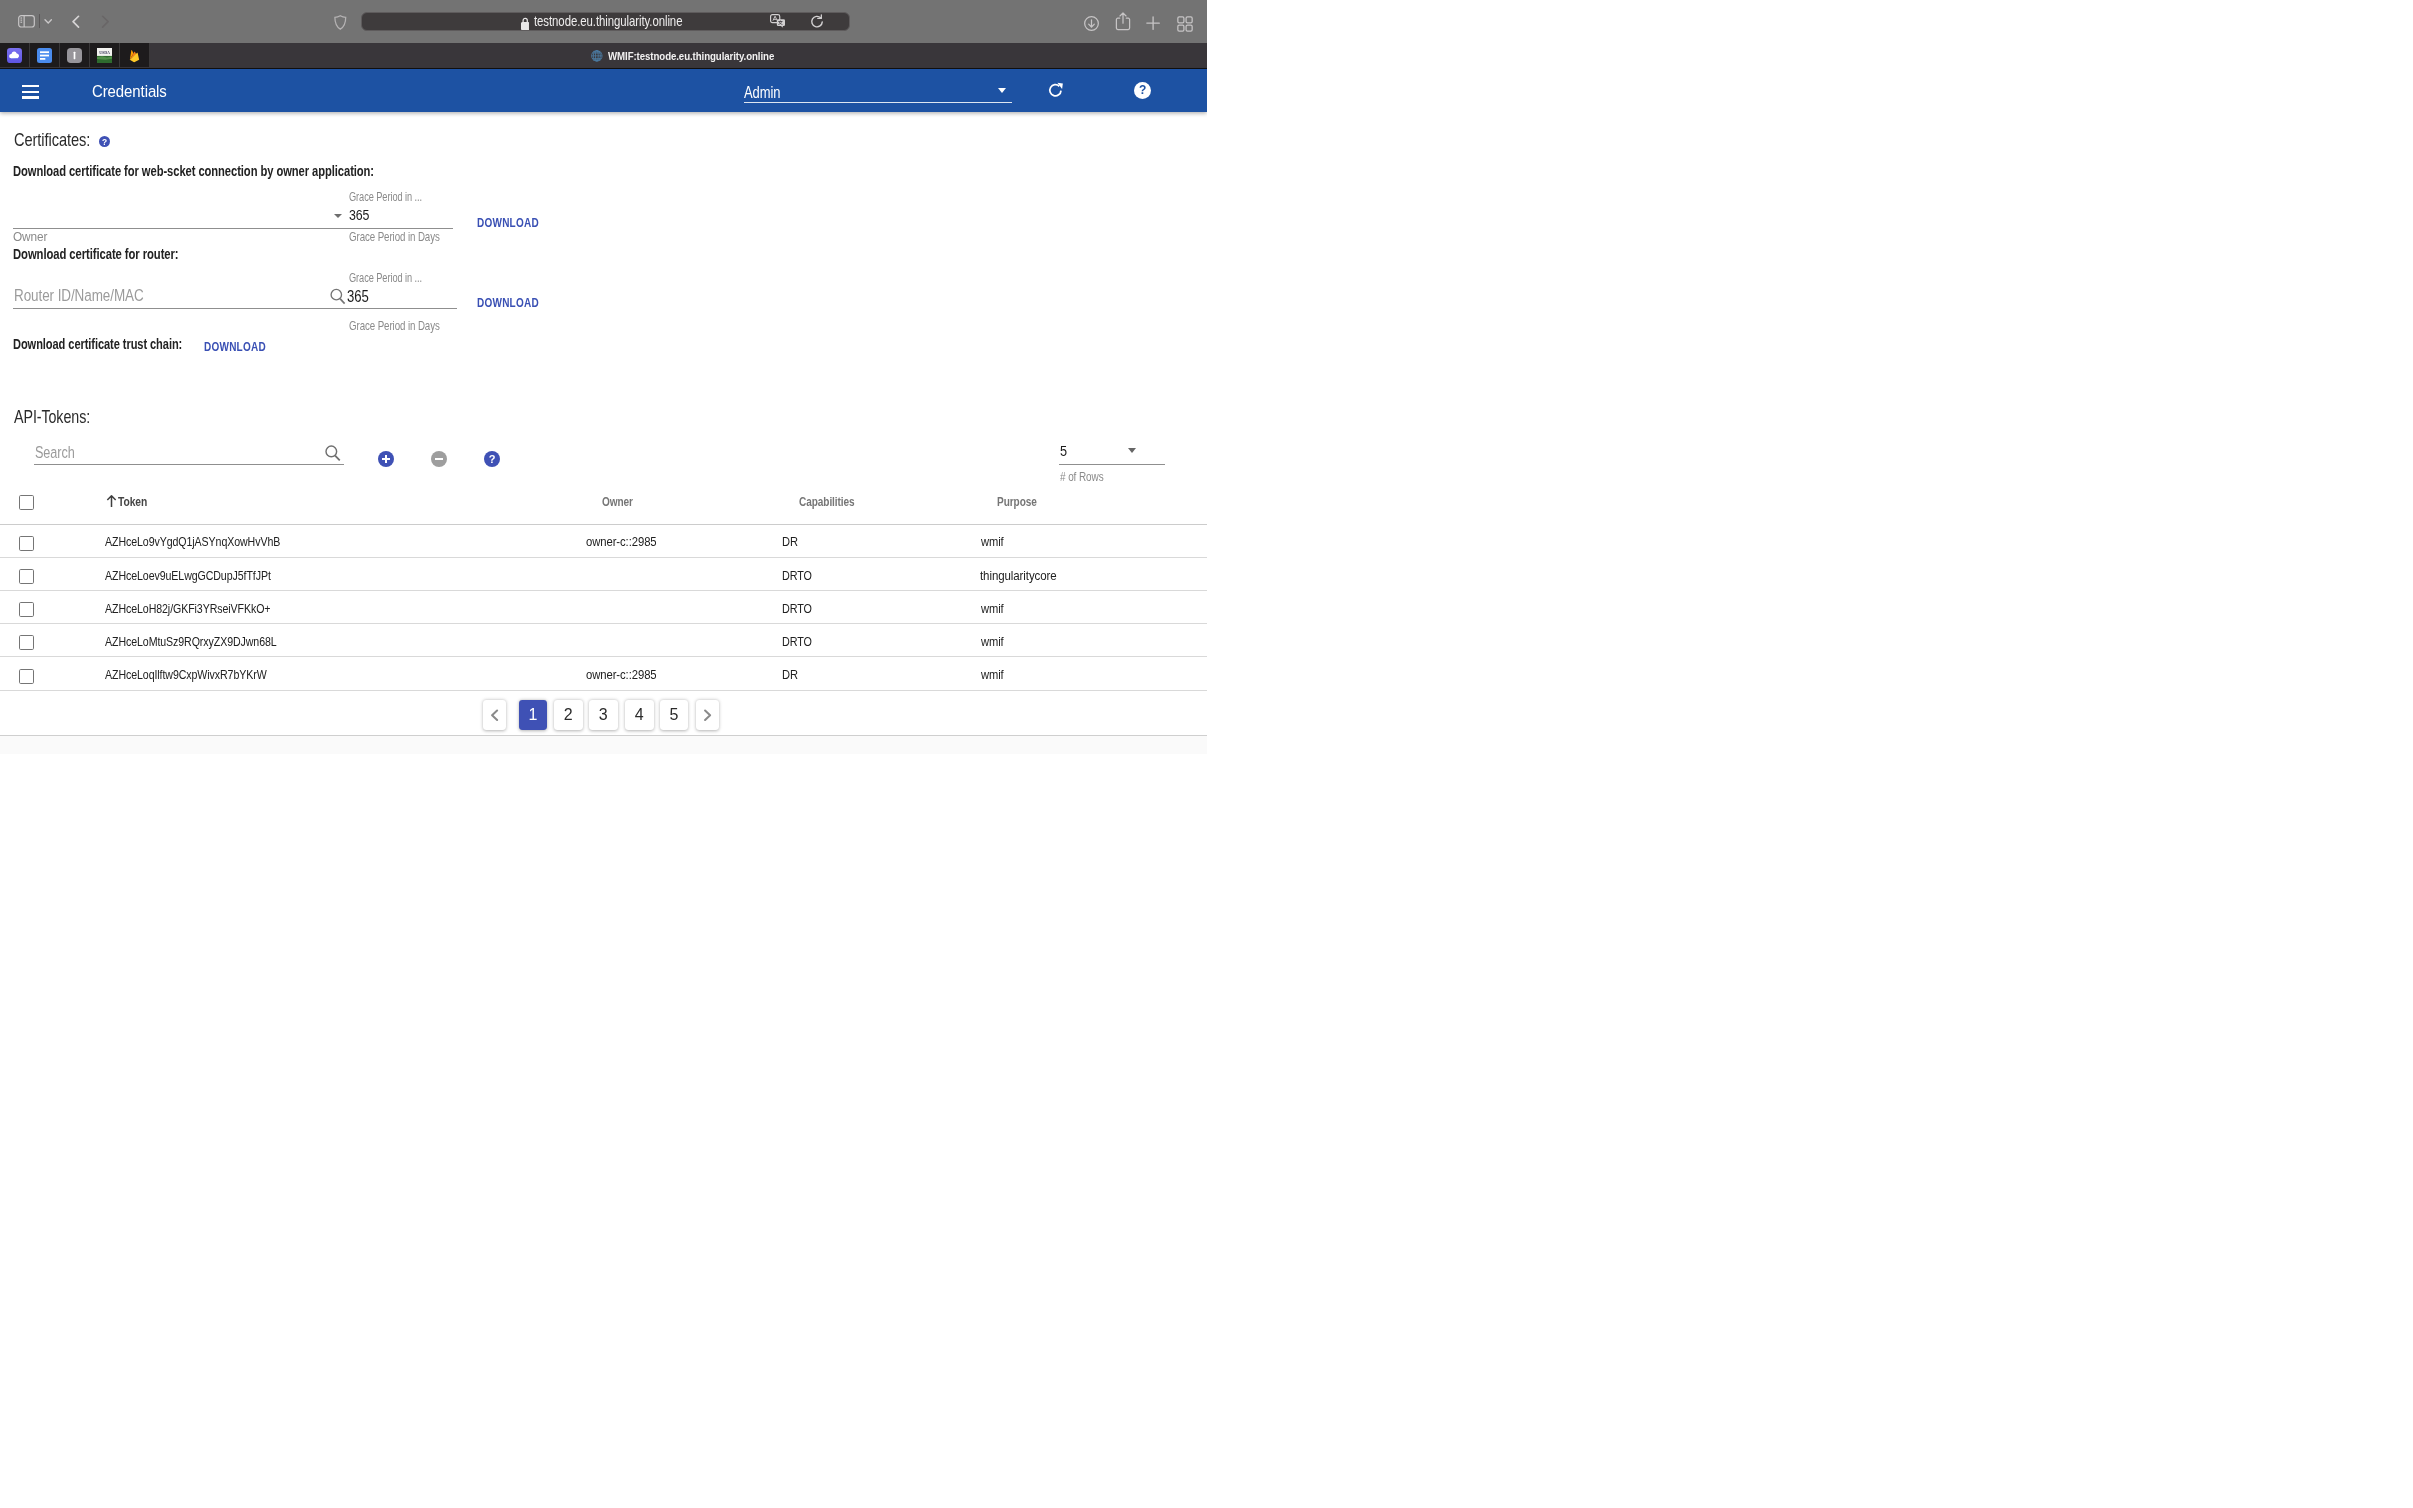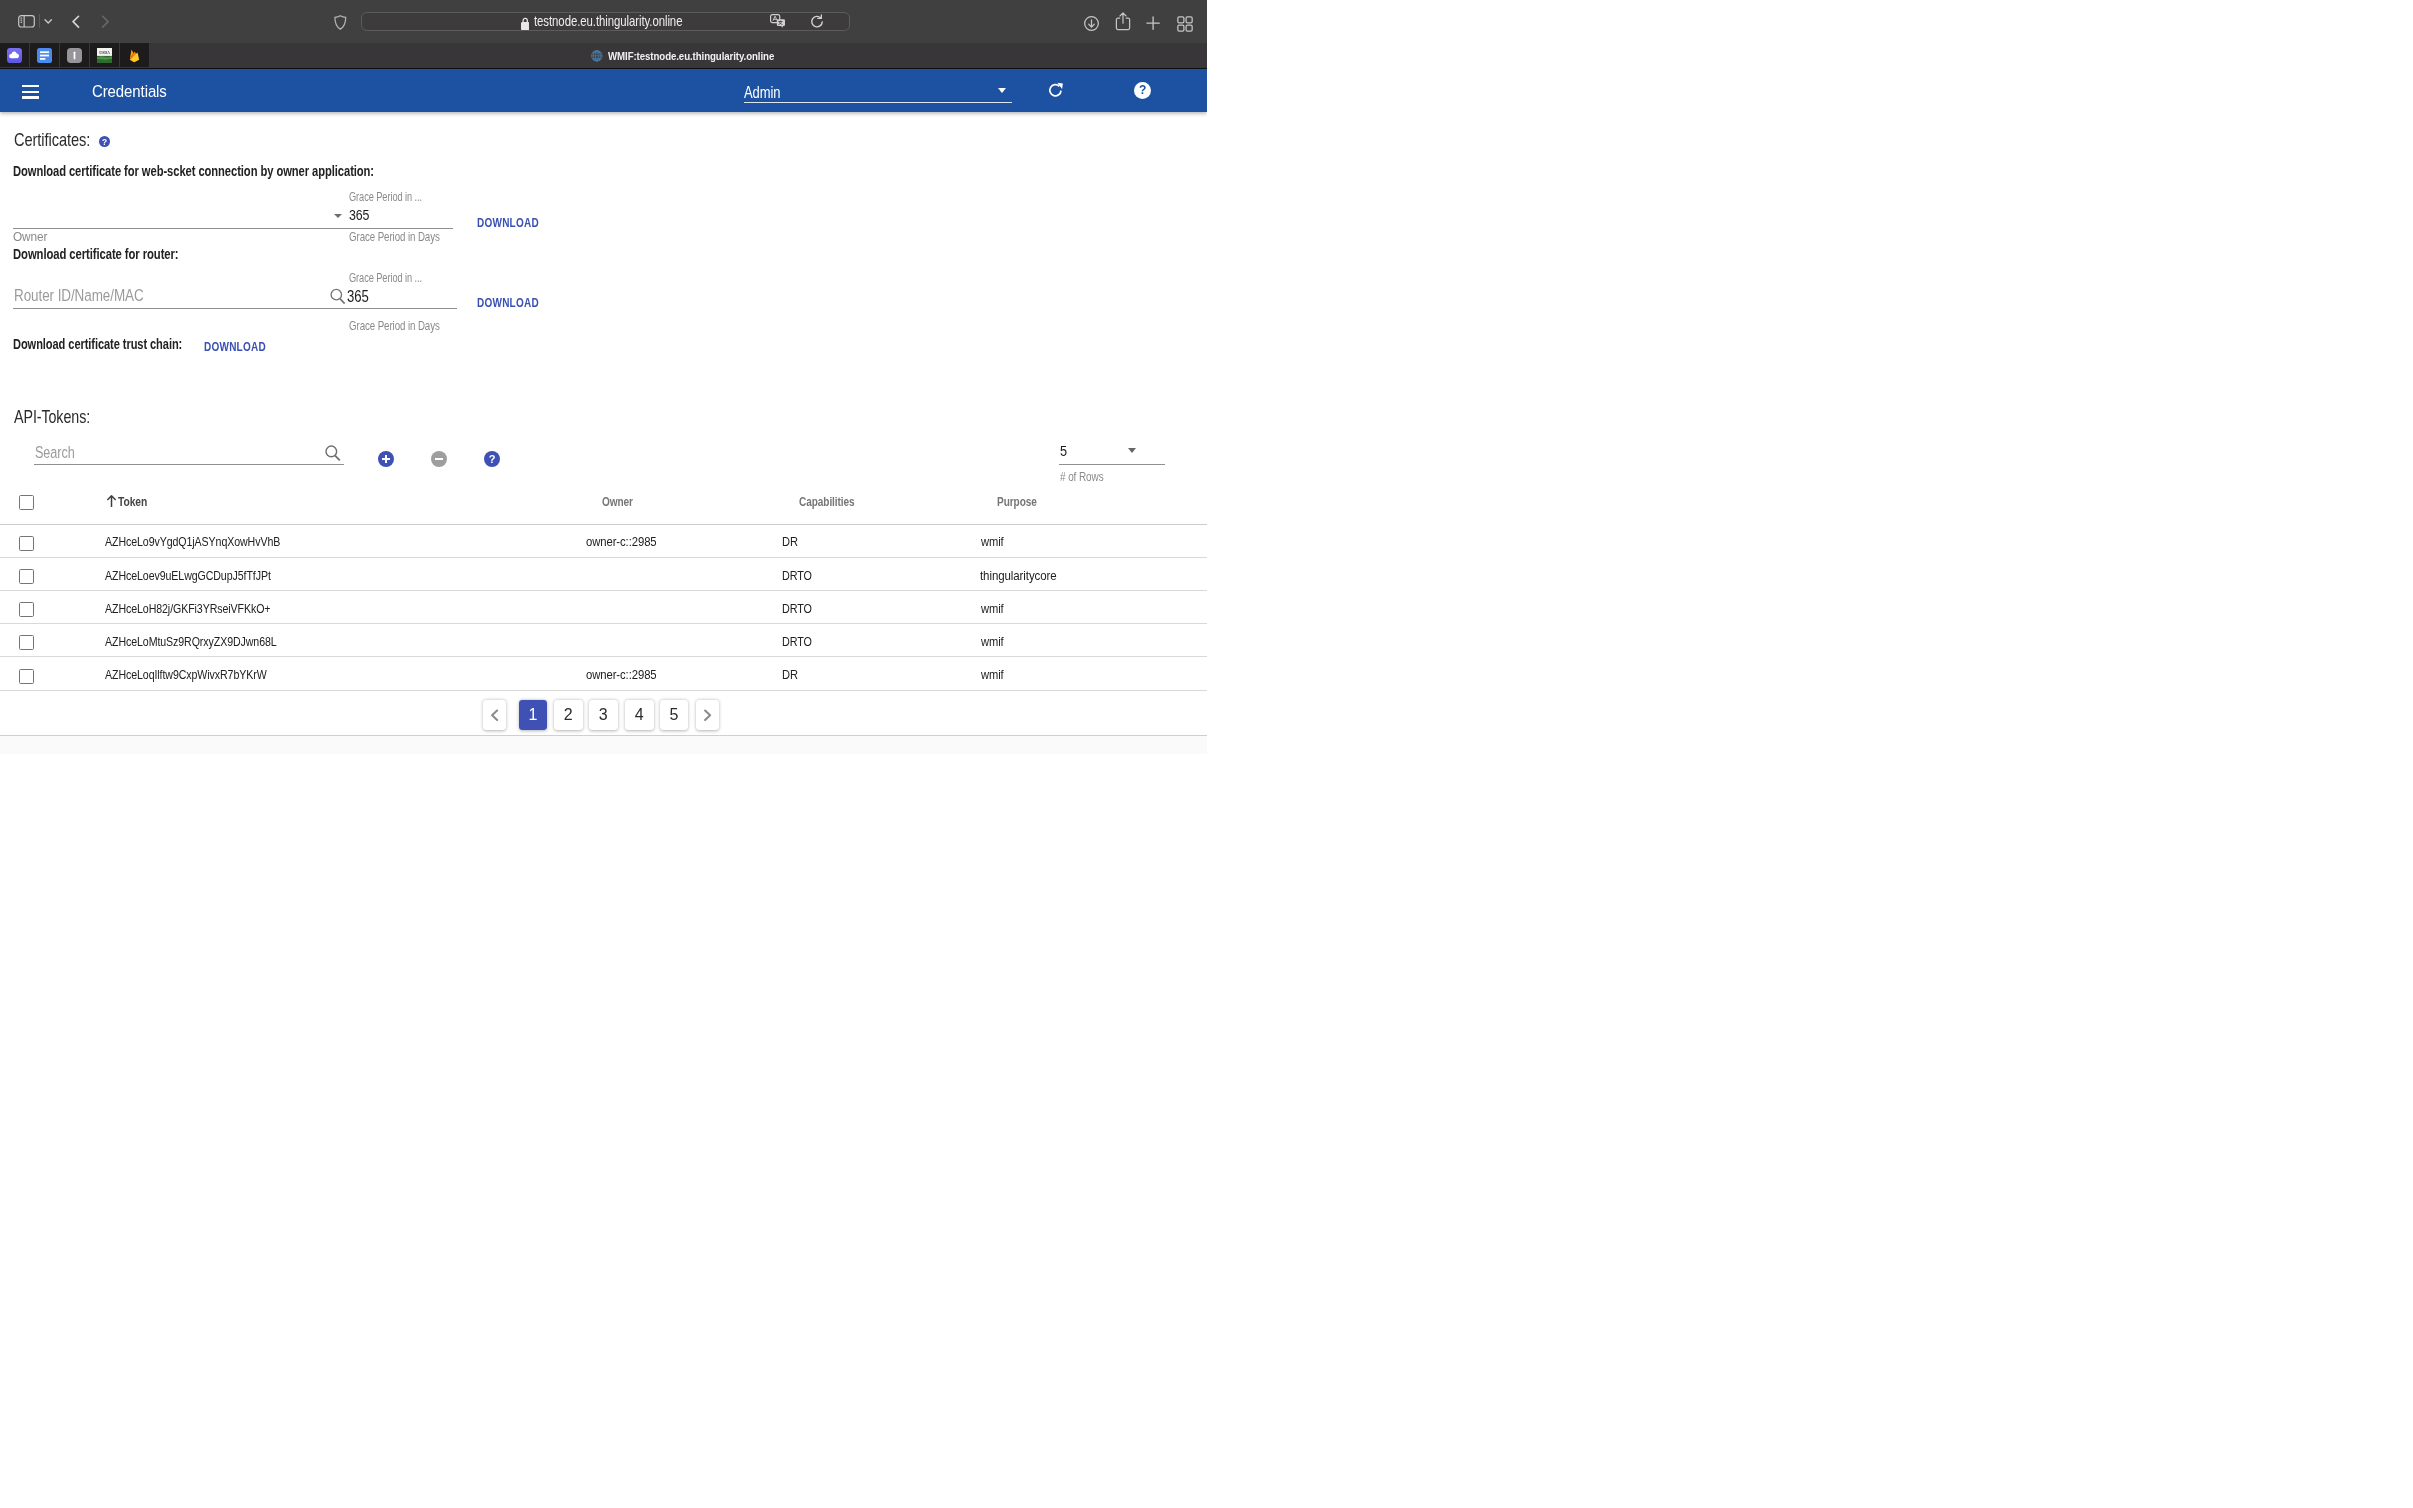--- a/index.html
+++ b/index.html
@@ -1,19 +1,19 @@
 <!DOCTYPE html>
 <html style="font-size:13.4px"><head><meta charset="utf-8">
 <style>
 *{margin:0;padding:0;box-sizing:border-box;}
 html,body{width:1207px;height:754px;background:#fff;font-family:"Liberation Sans",sans-serif;overflow:hidden;}
 #page{position:relative;width:1207px;height:754px;letter-spacing:-0.1px;}
 .abs{position:absolute;}
 
-#toolbar{position:absolute;left:0;top:0;width:1207px;height:43px;background:#404040;}
+#toolbar{position:absolute;left:0;top:0;width:1207px;height:43px;background:#737373;}
 #tabstrip{position:absolute;left:0;top:43px;width:1207px;height:25.6px;background:#39363a;border-bottom:1.3px solid #111010;}
 #favs{position:absolute;left:0;top:0;width:150px;height:24px;background:#1d1b1c;display:flex;}
 .favcell{width:30px;height:24px;border-right:0.8px solid #3a3839;display:flex;align-items:center;justify-content:center;}
 #appbar{position:absolute;left:0;top:69px;width:1207px;height:43px;background:#1d52a3;box-shadow:0 2.1px 4.2px rgba(0,0,0,0.33);z-index:5;}
 .white{color:#fff;}
 
 #content{position:absolute;left:0;top:111px;width:1207px;height:624px;background:#fff;}
 #footer{position:absolute;left:0;top:735px;width:1207px;height:19px;background:#fafafa;border-top:0.8px solid #cfcfcf;}
 .t{position:absolute;white-space:pre;line-height:1;}
 .gray{color:#8a8a8a;}

